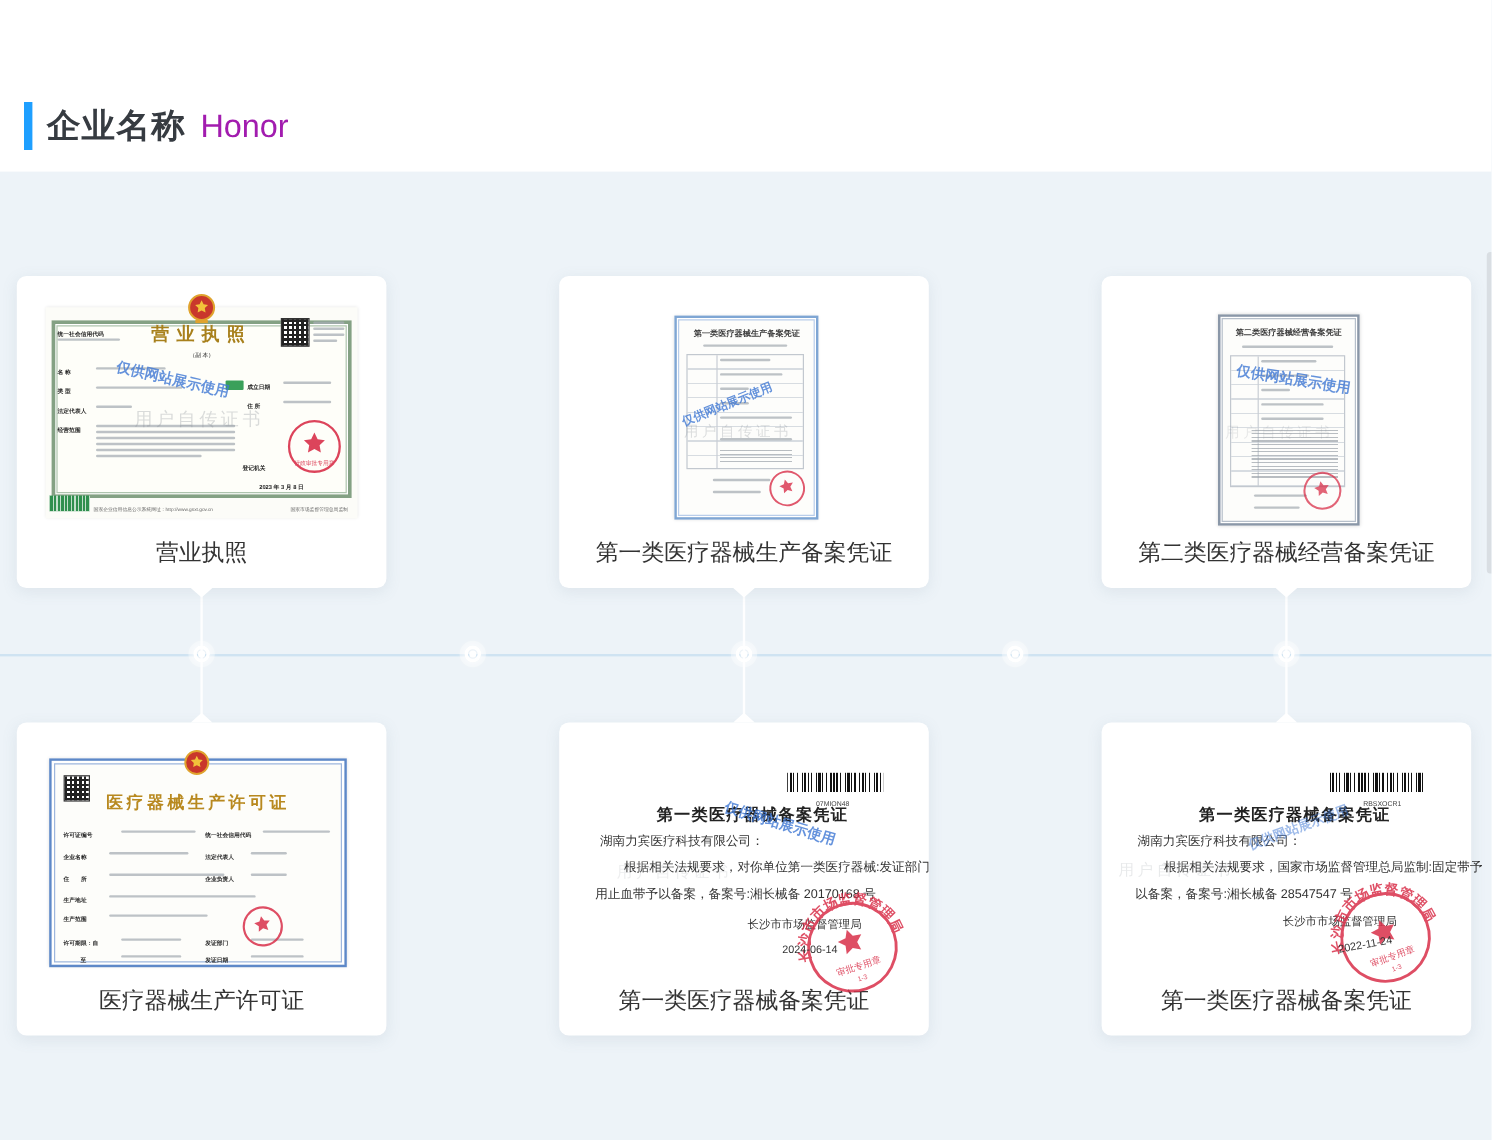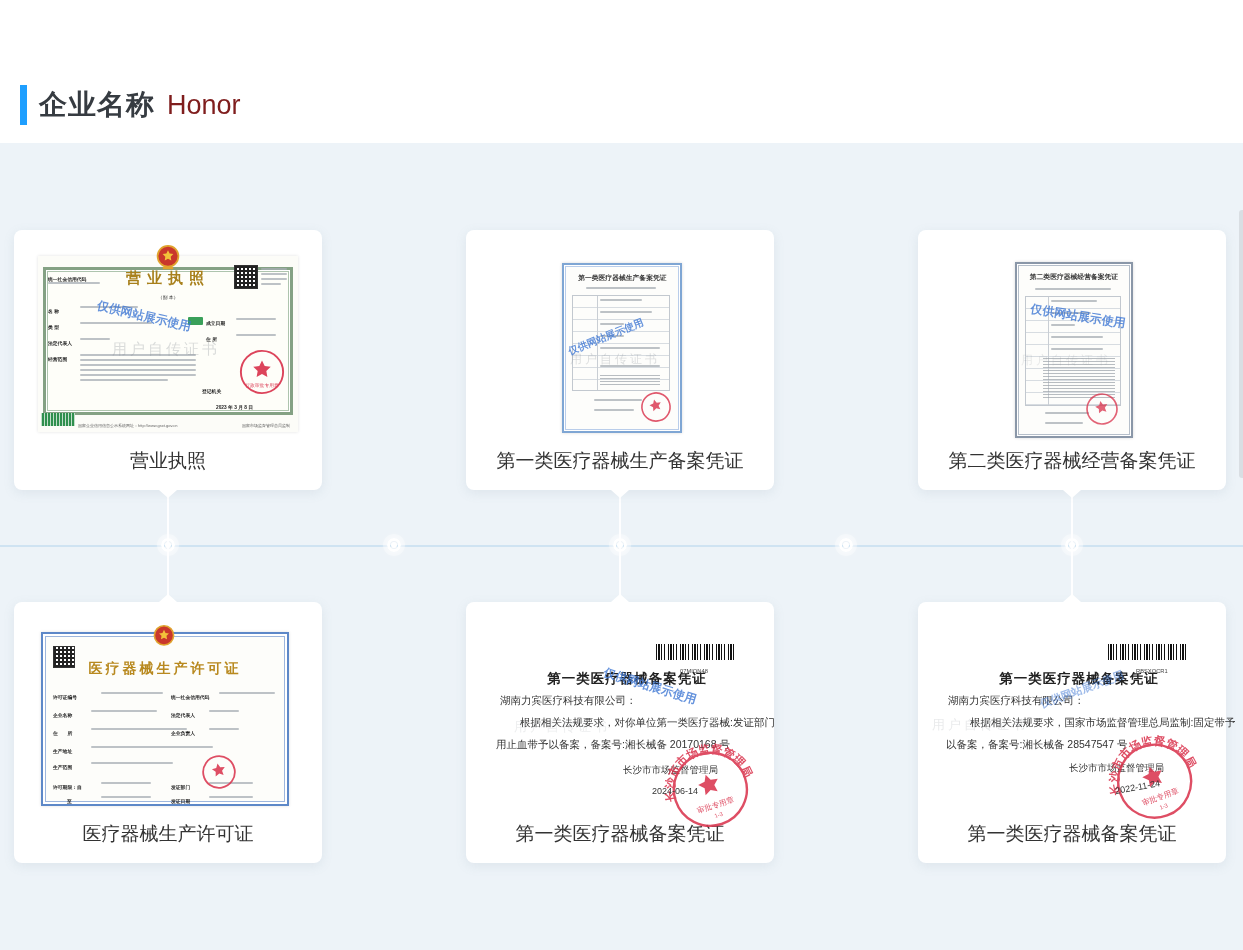--- a/index.html
+++ b/index.html
@@ -4,21 +4,21 @@
 <style>
   html,body{margin:0;padding:0;}
   body{width:1243px;height:950px;overflow:hidden;background:#fff;
        font-family:"Liberation Sans","DejaVu Sans",sans-serif;position:relative;}
   .stage{position:absolute;inset:0;}
 
   
   .section-header{position:absolute;left:20px;top:82px;height:46px;display:flex;align-items:center;}
   .accent-bar{width:7px;height:40px;background:#1e9fff;display:inline-block;}
   .section-title{font-size:28px;font-weight:600;color:#363b41;margin-left:12px;letter-spacing:1px;}
-  .section-subtitle{font-size:27px;font-weight:400;color:#7f1d1d;margin-left:12px;}
+  .section-subtitle{font-size:27px;font-weight:400;color:#a21caf;margin-left:12px;}
 
   
   .band{position:absolute;left:0;top:143px;width:1243px;height:807px;background:#edf3f8;}
   .timeline{position:absolute;left:0;top:402px;width:100%;height:2px;background:#cfe3f2;}
   .vline{position:absolute;top:349px;width:2px;height:108px;background:rgba(255,255,255,.9);}
   .node{position:absolute;top:395px;width:8px;height:8px;border-radius:50%;border:3px solid #fff;
         box-shadow:0 0 0 4px rgba(255,255,255,.35),0 0 8px rgba(255,255,255,.9);}
   .node::after{content:"";position:absolute;left:1px;top:1px;width:6px;height:6px;border-radius:50%;background:#fff;}
 
   .scroll-thumb{position:absolute;right:0;top:67px;width:4px;height:268px;background:#d9dee3;border-radius:3px 0 0 3px;}

